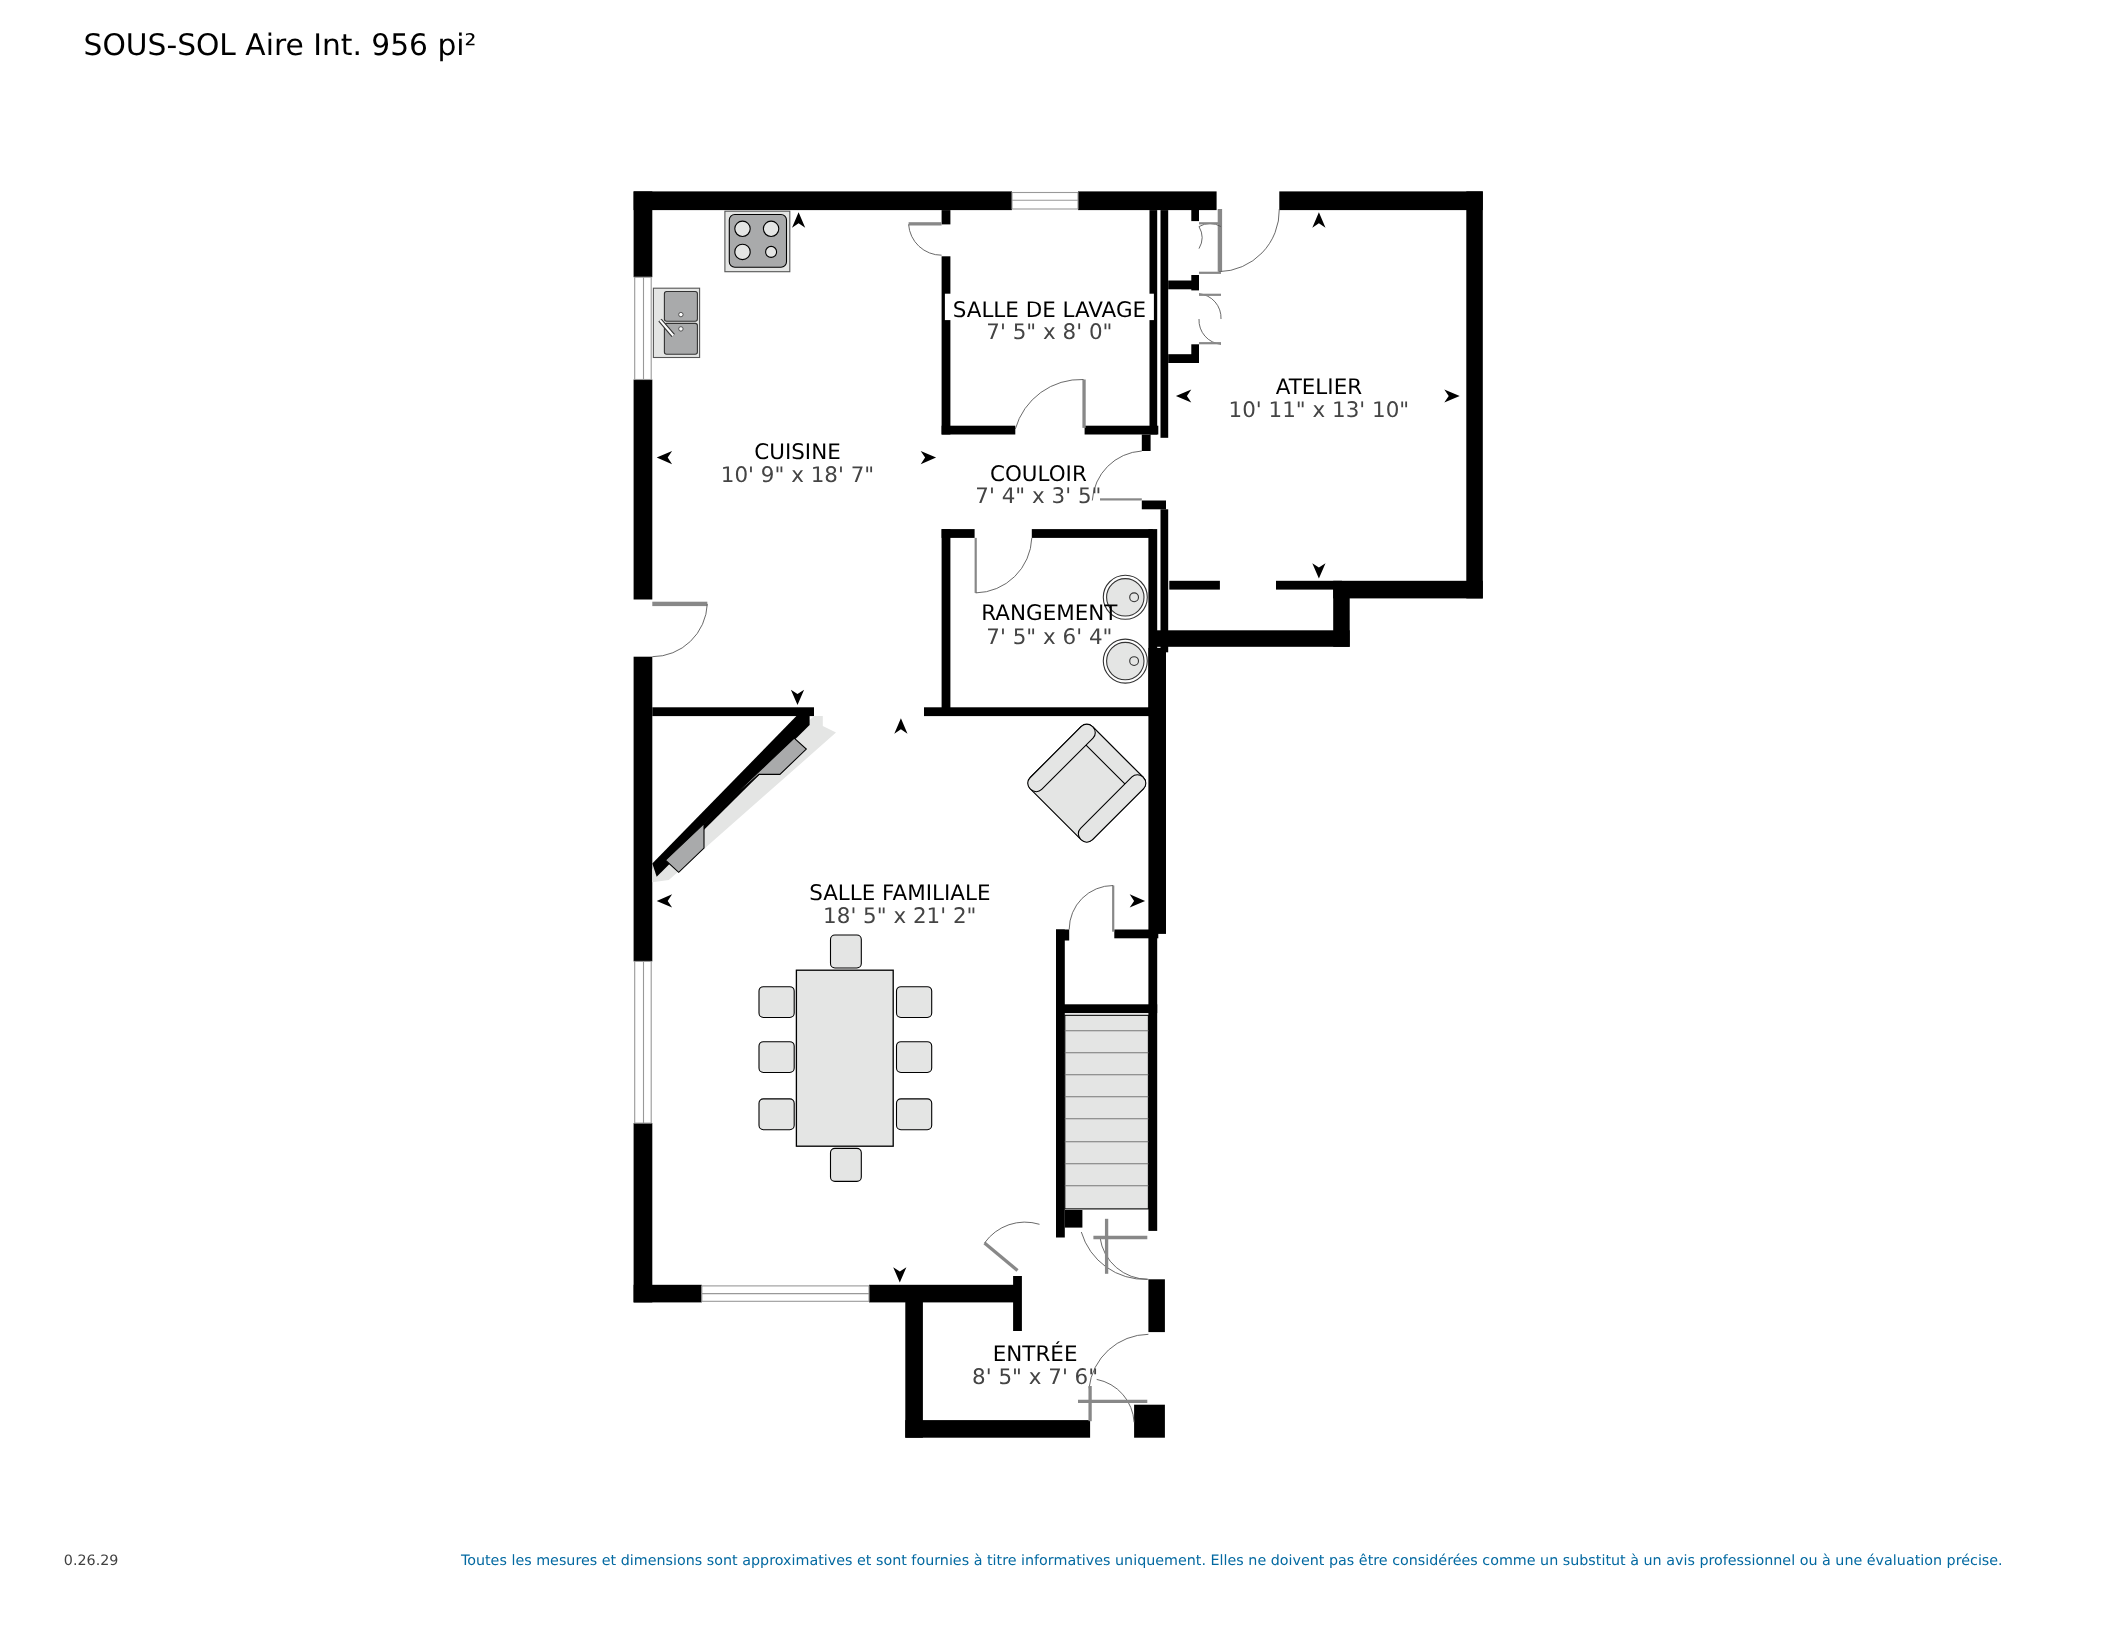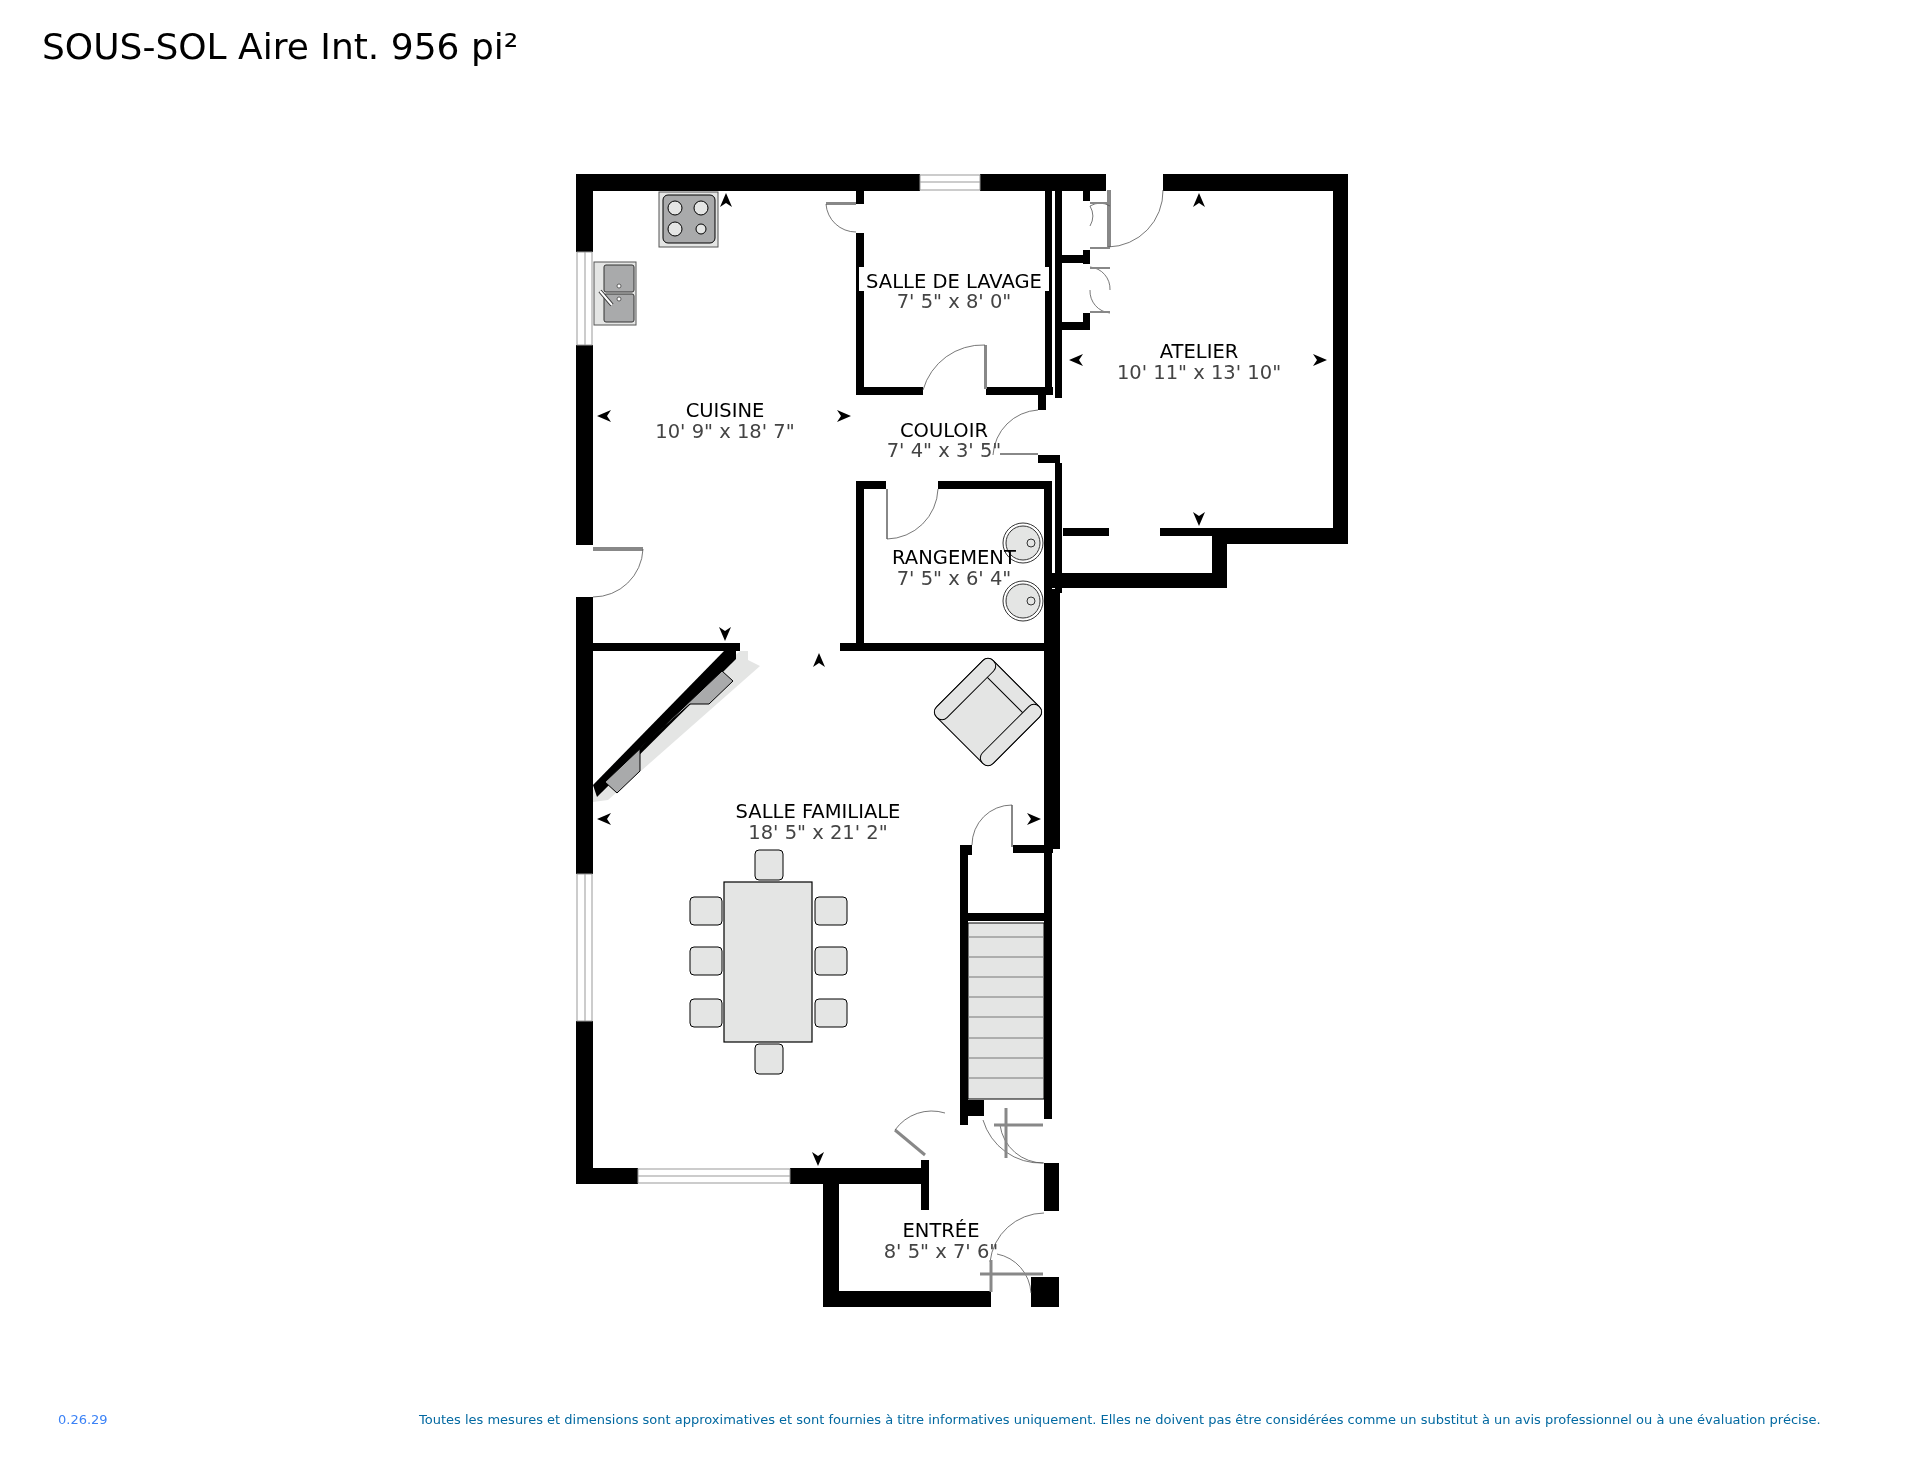--- a/index.html
+++ b/index.html
@@ -1,18 +1,18 @@
 <!DOCTYPE html>
 <html><head>
 <meta charset="utf-8">
 <style>
   html, body { margin:0; padding:0; background:#ffffff; }
   body { width:1920px; height:1483px; position:relative; overflow:hidden; font-family:"DejaVu Sans", sans-serif; }
-  .title { position:absolute; left:42px; top:26px; font-size:36px; color:#000; font-family:"DejaVu Sans", sans-serif; white-space:nowrap; }
-  .version { position:absolute; left:58px; top:1412px; font-size:13px; color:#3b82f6; font-family:"DejaVu Sans", sans-serif; }
+  .title { position:absolute; left:76px; top:26px; font-size:27px; color:#000; font-family:"DejaVu Sans", sans-serif; white-space:nowrap; }
+  .version { position:absolute; left:58px; top:1412px; font-size:13px; color:#404040; font-family:"DejaVu Sans", sans-serif; }
   .disclaimer { position:absolute; left:419px; top:1412px; font-size:13px; color:#0369a1; font-family:"DejaVu Sans", sans-serif; white-space:nowrap; }
   svg.plan { position:absolute; left:0; top:0; }
   .room-name { font-family:"DejaVu Sans", sans-serif; font-size:19.5px; fill:#000; text-anchor:middle; }
   .room-dim { font-family:"DejaVu Sans", sans-serif; font-size:19.5px; fill:#444; text-anchor:middle; }
 </style>
 </head>
 <body>
 
 <div class="title">SOUS-SOL Aire Int. 956 pi²</div>
 

